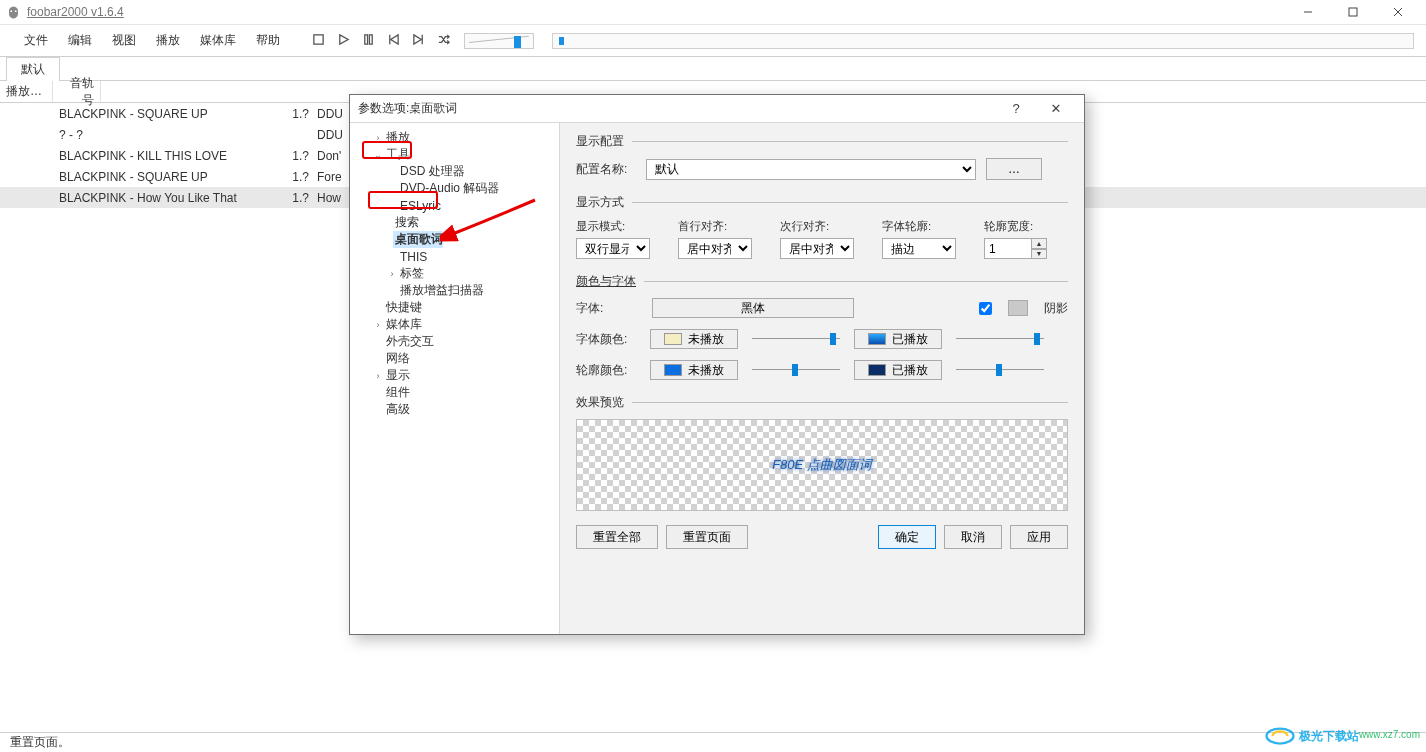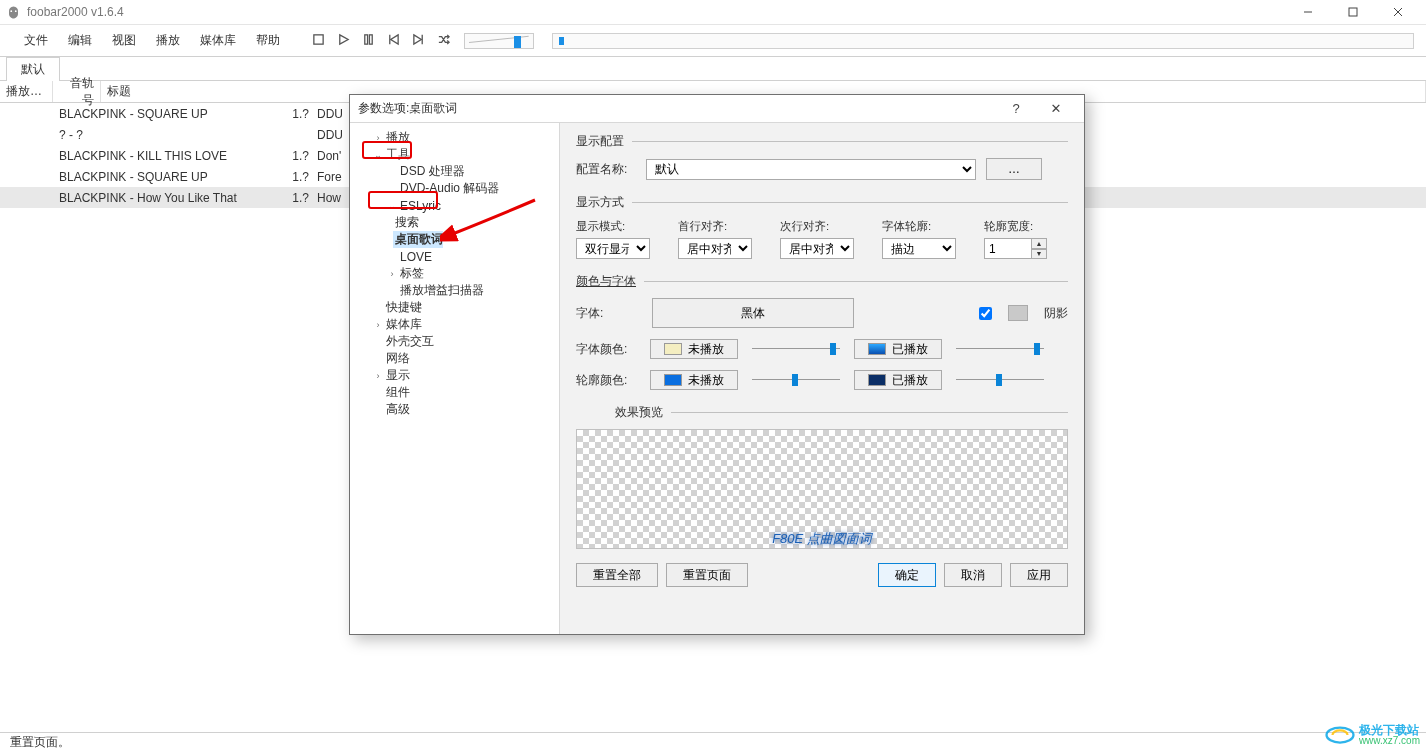--- a/index.html
+++ b/index.html
@@ -1,21 +1,21 @@
 <!DOCTYPE html>
 <html><head>
 <meta charset="utf-8">
 <style>
 * { margin:0; padding:0; box-sizing:border-box; font-family:"Microsoft YaHei","Segoe UI",Tahoma,sans-serif; }
 body { width:1426px; height:752px; background:#fff; overflow:hidden; font-size:12px; color:#333; position:relative; }
 
 
 .titlebar { height:25px; display:flex; align-items:center; padding:0 6px; background:#fff; border-bottom:1px solid #e5e5e5; }
 .app-icon { width:15px; height:15px; margin-right:6px; display:flex; align-items:center; justify-content:center; }
-.title-text { color:#777; font-size:12px; flex:1; }
+.title-text { color:#777; font-size:12px; flex:1;text-decoration:underline; }
 .win-controls { display:flex; }
 .win-btn { width:45px; height:24px; display:flex; align-items:center; justify-content:center; color:#666; }
 .win-btn svg { width:10px; height:10px; }
 
 
 .menu-row { height:32px; display:flex; align-items:center; border-bottom:1px solid #d0d0d0; }
 .menubar { display:flex; padding-left:14px; gap:0; }
 .menubar span { padding:4px 10px; font-size:12px; color:#333; }
 .play-controls { display:flex; gap:12px; margin-left:22px; align-items:center; }
 .play-controls svg { width:13px; height:13px; stroke:#555; fill:none; stroke-width:1.4; }
@@ -84,42 +84,42 @@
 .btn.primary { border:1px solid #0a84d8; background:#eaf4fd; }
 .sw-row { display:flex; gap:28px; align-items:flex-end; }
 .sw-col { display:flex; flex-direction:column; gap:4px; }
 .sw-col .sublabel { font-size:11.5px; color:#333; }
 .spinwrap { display:flex; }
 input.spin { width:48px; }
 .spin-btns { width:15px; display:flex; flex-direction:column; }
 .spin-btns div { flex:1; border:1px solid #aaa; border-left:none; display:flex; align-items:center; justify-content:center; font-size:7px; background:#efefef; }
 
 .color-font-row { display:flex; align-items:center; gap:16px; }
-.font-btn { width:202px; height:30px; border:1px solid #aaa; background:#efefef; font-size:12px; }
+.font-btn { width:202px; height:20px; border:1px solid #aaa; background:#efefef; font-size:12px; }
 .chk { display:flex; align-items:center; gap:4px; }
 .chk input { width:13px; height:13px; }
 .shadow-swatch { width:20px; height:16px; background:#c9c9c9; border:1px solid #aaa; }
 
 .colorline { display:flex; align-items:center; gap:14px; margin-top:3px; }
 .swatch-btn { width:88px; height:20px; border:1px solid #aaa; background:#efefef; display:flex; align-items:center; justify-content:center; gap:6px; font-size:12px; }
 .swatch-btn .sw { width:18px; height:12px; border:1px solid #999; }
 .mini-slider { width:88px; height:16px; position:relative; }
 .mini-slider .tline { position:absolute; left:0; right:0; top:7px; border-top:1px solid #999; }
 .mini-slider .tthumb { position:absolute; top:2px; width:6px; height:12px; background:#0a84d8; }
 
-.preview { height:120px; border:1px solid #c0c0c0; background-image:linear-gradient(45deg,#d2d2d2 25%,transparent 25%,transparent 75%,#d2d2d2 75%),linear-gradient(45deg,#d2d2d2 25%,#fff 25%,#fff 75%,#d2d2d2 75%); background-size:12px 12px; background-position:0 0,6px 6px; display:flex; align-items:flex-end; justify-content:center; }
+.preview { height:92px; border:1px solid #c0c0c0; background-image:linear-gradient(45deg,#d2d2d2 25%,transparent 25%,transparent 75%,#d2d2d2 75%),linear-gradient(45deg,#d2d2d2 25%,#fff 25%,#fff 75%,#d2d2d2 75%); background-size:12px 12px; background-position:0 0,6px 6px; display:flex; align-items:center; justify-content:center; }
 .preview-text { font-family:"SimHei",sans-serif; font-size:13px; color:#1a5fb5; text-shadow:0 0 4px rgba(0,70,170,.8); font-style:italic; }
 
 .dlg-footer { display:flex; gap:8px; padding-top:6px; }
 .dlg-footer .spacer { flex:1; }
 
 
 .watermark { position:absolute; right:6px; bottom:6px; display:flex; align-items:center; gap:4px; opacity:.85; }
 .wm-icon { width:30px; height:20px; }
-.wm-txt { display:flex; flex-direction:column; line-height:1; }
+.wm-txt { display:flex; flex-direction:row; line-height:1; }
 .wm-txt .a { font-size:12px; font-weight:bold; color:#0aa7e8; }
 .wm-txt .b { font-size:10px; color:#14b75a; }
 </style>
 </head>
 <body>
 
 <div class="titlebar">
   <span class="app-icon">
     <svg viewBox="0 0 20 20" width="15" height="15">
         <path d="M10 2 C6 2 4 5 4 8 L4 12 C4 15 7 18 10 18 C13 18 16 15 16 12 L16 8 C16 5 14 2 10 2 Z M7 7 a1.2 1.2 0 1 1 0 2.4 a1.2 1.2 0 1 1 0 -2.4 M13 7 a1.2 1.2 0 1 1 0 2.4 a1.2 1.2 0 1 1 0 -2.4" fill="#888"></path>
@@ -186,21 +186,20 @@
   <div class="seek"></div>
 </div>
 
 <div class="tabs-row">
   <div class="tab">默认</div>
 </div>
 
 <div class="grid-header">
   <div class="gh gh0">播放…</div>
   <div class="gh gh2">音轨号</div>
-  <div class="gh gh3">标题</div>
 </div>
 
 <div class="grid-body">
   <div class="row">
       <div class="c0"></div>
       <div class="c1">BLACKPINK - SQUARE UP</div>
       <div class="c2">1.?</div>
       <div class="c3">DDU</div>
     </div>
   <div class="row">
@@ -265,21 +264,21 @@
       <div class="tnode indent3">
           <span class="tw"></span>
           <span class="lbl">搜索</span>
         </div>
       <div class="tnode indent3 sel">
           <span class="tw"></span>
           <span class="lbl">桌面歌词</span>
         </div>
       <div class="tnode indent2">
           <span class="tw"></span>
-          <span class="lbl">LOVE</span>
+          <span class="lbl">THIS</span>
         </div>
       <div class="tnode indent2">
           <span class="tw">›</span>
           <span class="lbl">标签</span>
         </div>
       <div class="tnode indent2">
           <span class="tw"></span>
           <span class="lbl">播放增益扫描器</span>
         </div>
       <div class="tnode indent1">
@@ -415,21 +414,21 @@
         <button class="swatch-btn">
             <span class="sw" style="background:#0b2e66;"></span>
             <span>已播放</span>
           </button>
         <div class="mini-slider">
             <div class="tline"></div>
             <div class="tthumb" style="left:40px;"></div>
           </div>
       </div>
 
-      <div class="section-title" style="margin-top:6px;margin-left:39px;">
+      <div class="section-title" style="margin-top:6px;">
           <span>效果预览</span>
           <span class="line"></span>
         </div>
       <div class="preview">
         <span class="preview-text">F80E  点曲図面词</span>
       </div>
 
       <div class="dlg-footer">
         <button class="btn">重置全部</button>
         <button class="btn">重置页面</button>

